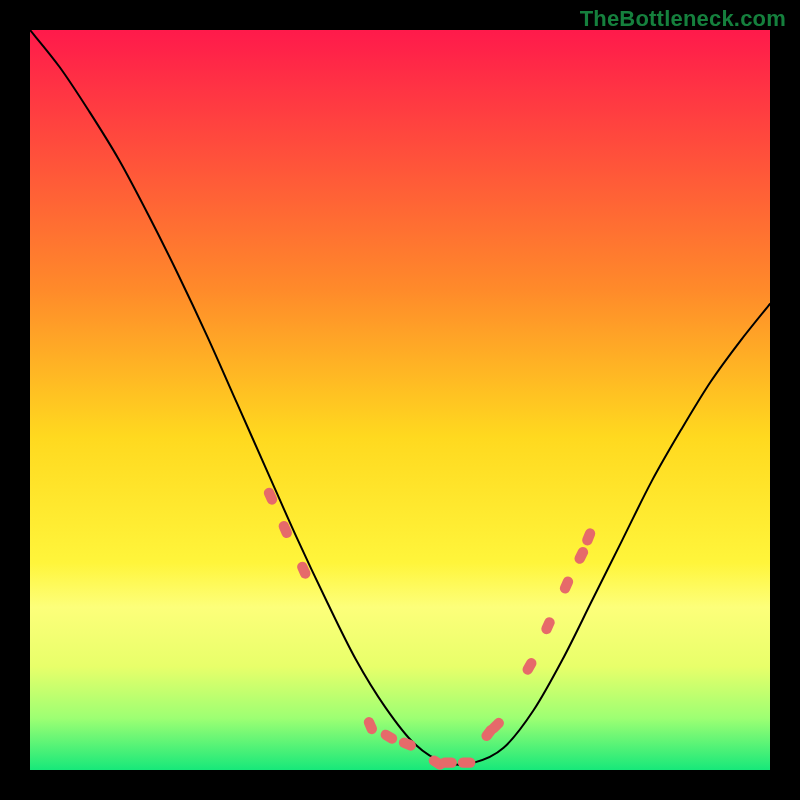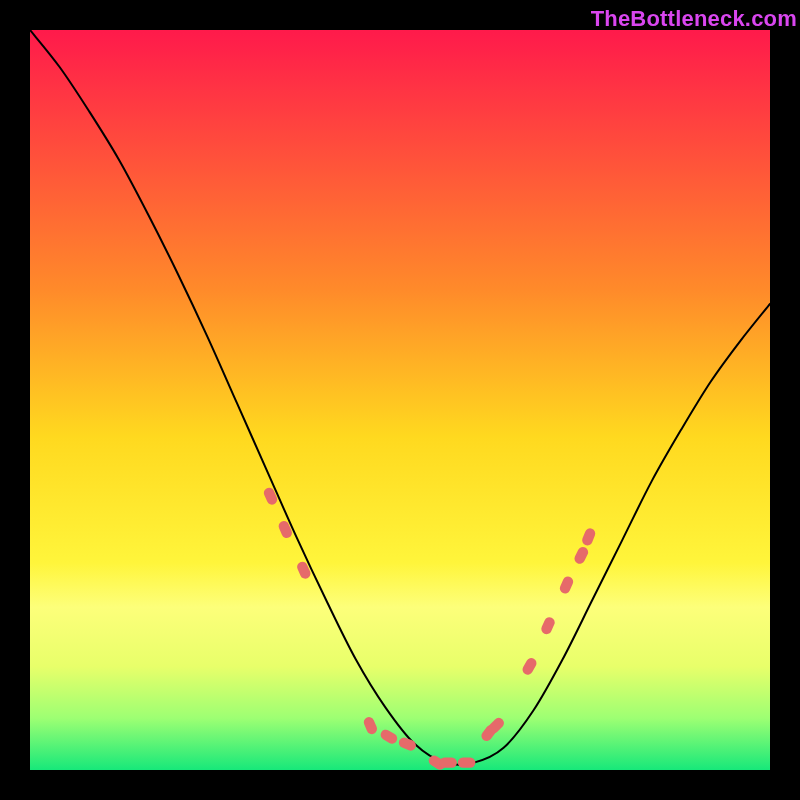--- a/index.html
+++ b/index.html
@@ -8,25 +8,25 @@
   .plot-area {
     position: absolute;
     left: 30px;
     top: 30px;
     width: 740px;
     height: 740px;
   }
   .watermark {
     position: absolute;
     top: 6px;
-    right: 3px;
+    right: 14px;
     font-family: Arial, Helvetica, sans-serif;
     font-size: 22px;
     font-weight: 600;
-    color: #d946ef;
+    color: #15803d;
     letter-spacing: 0.2px;
     user-select: none;
   }
   svg { display: block; }
 </style>
 </head>
 <body>
 
 <div class="frame">
   <div class="plot-area">

